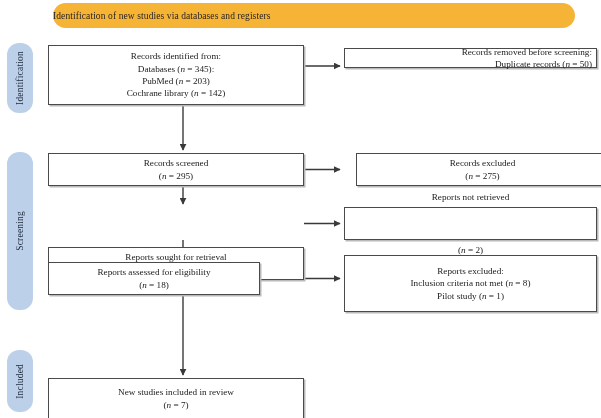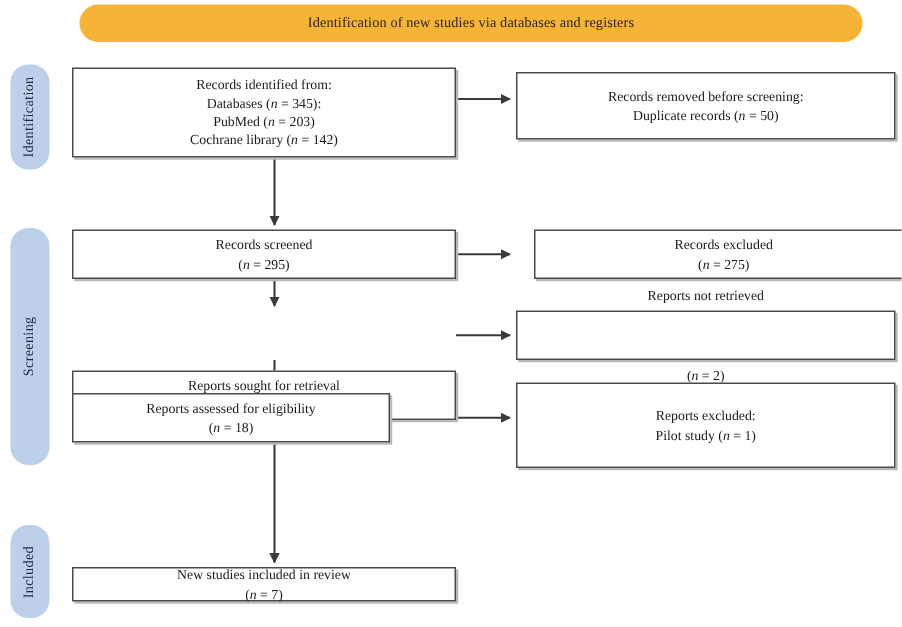--- a/index.html
+++ b/index.html
@@ -25,21 +25,21 @@
   .banner {
     position: absolute;
     left: 53px;
     top: 3px;
     width: 522px;
     height: 25px;
     background: #f6b437;
     border-radius: 13px;
     display: flex;
     align-items: center;
-    justify-content: center;
+    justify-content: flex-start;
   }
   .banner-label {
     font-size: 9.5px;
     color: #231f20;
     letter-spacing: 0.1px;
     white-space: nowrap;
   }
 
   
   .stage {
@@ -85,24 +85,24 @@
     white-space: nowrap;
     color: #1a1a1a;
   }
   i { font-style: italic; }
 
   
   #box-records-identified      { left: 48px; top: 45px;  width: 256px; height: 60px; }
   #box-records-screened        { left: 48px; top: 153px; width: 256px; height: 33px; text-align: right; }
   #box-reports-sought          { left: 48px; top: 207px; width: 256px; height: 33px; margin-top: 40px; }
   #box-reports-assessed        { left: 48px; top: 262px; width: 212px; height: 33px; }
-  #box-new-studies             { left: 48px; top: 378px; width: 256px; height: 23px; }
-
-  
-  #box-records-removed         { left: 344px; top: 48px;  width: 253px; height: 45px; }
+  #box-new-studies             { left: 48px; top: 378px; width: 256px; height: 41px; }
+
+  
+  #box-records-removed         { left: 344px; top: 48px;  width: 253px; height: 20px; align-items: flex-end; }
   #box-records-excluded        { left: 356px; top: 153px; width: 253px; height: 33px; }
   #box-reports-not-retrieved   { left: 344px; top: 207px; width: 253px; height: 33px; gap: 40px; }
   #box-reports-excluded        { left: 344px; top: 255px; width: 253px; height: 57px; }
 
   
   #connectors {
     position: absolute;
     left: 0;
     top: 0;
     width: 601px;
@@ -194,16 +194,17 @@
     <span class="line">(<i>n</i> = 275)</span>
   </div>
 
   <div class="box" id="box-reports-not-retrieved">
     <span class="line">Reports not retrieved</span>
     <span class="line">(<i>n</i> = 2)</span>
   </div>
 
   <div class="box" id="box-reports-excluded">
     <span class="line">Reports excluded:</span>
+    <span class="line">Inclusion criteria not met (<i>n</i> = 8)</span>
     <span class="line">Pilot study (<i>n</i> = 1)</span>
   </div>
 
 </div>
 
 </body></html>

